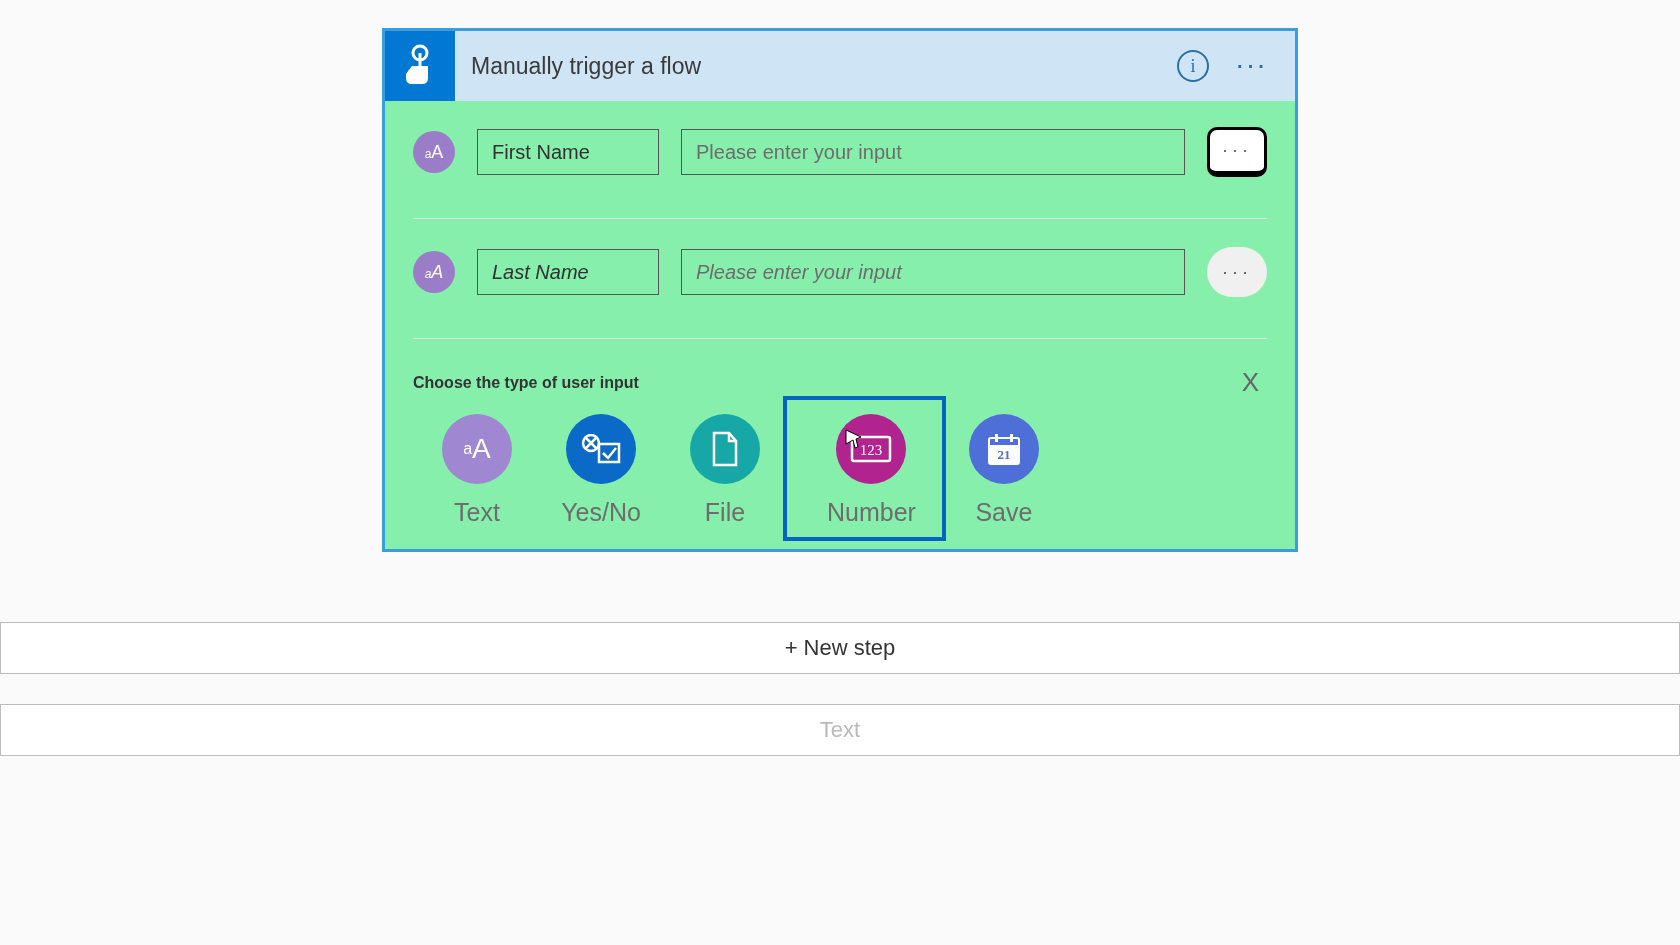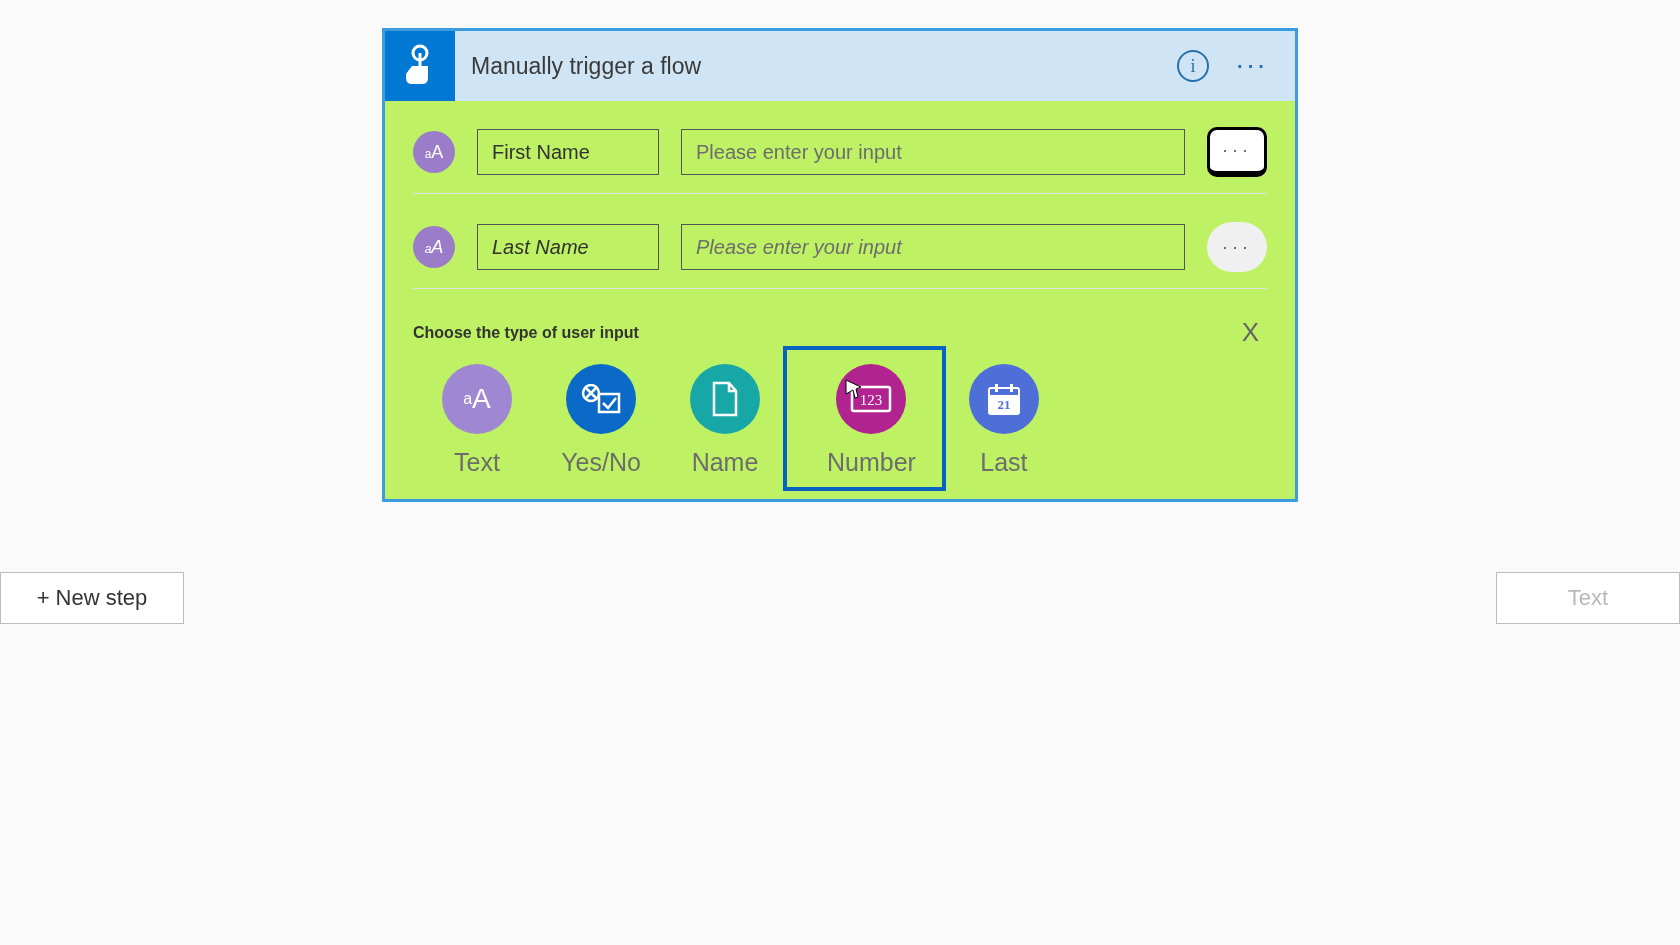--- a/index.html
+++ b/index.html
@@ -6,21 +6,21 @@
     body {
       font-family: "Segoe UI", -apple-system, sans-serif;
       background: #fafafa;
       width: 1680px;
       height: 945px;
       padding-top: 28px;
     }
     .card {
       width: 916px;
       margin: 0 auto;
-      background: #bef264;
+      background: #86efac;
       border: 3px solid #3b9de0;
     }
     .card-header {
       display: flex;
       align-items: center;
       background: #cfe5f6;
     }
     .header-icon-box {
       width: 70px;
       height: 70px;
@@ -60,21 +60,21 @@
       letter-spacing: 4px;
       font-weight: 700;
     }
 
     .card-body { padding: 12px 28px 22px 28px; }
 
     .input-row {
       display: flex;
       align-items: center;
       gap: 22px;
-      padding: 14px 0 16px 0;
+      padding: 14px 0 41px 0;
     }
     .input-row.divider { border-bottom: 1px solid #e1e1e1; }
 
     .type-badge {
       width: 42px;
       height: 42px;
       border-radius: 50%;
       background: #9b7cc9;
       color: #fff;
       display: flex;
@@ -172,22 +172,23 @@
     .c-text   { background: #a087d1; }
     .c-yesno  { background: #0b69c7; }
     .c-file   { background: #17a7a7; }
     .c-email  { background: #0a5d12; }
     .c-number { background: #b1238e; }
     .c-date   { background: #4f6fd8; }
 
     .footer-actions {
       display: flex;
       gap: 30px;
-      justify-content: space-between;
+      justify-content: flex-start;
       margin-top: 70px;
+      flex-direction: column;
     }
     .btn {
       border: 1px solid #bdbdbd;
       height: 52px;
       min-width: 184px;
       background: #fff;
       display: flex;
       align-items: center;
       justify-content: center;
       font-size: 22px;
@@ -265,21 +266,21 @@
         <div class="type-label">Yes/No</div>
       </div>
 
       <div class="type-option">
         <div class="type-circle c-file">
           <svg width="28" height="36" viewBox="0 0 28 36">
             <path d="M3 2 H18 L25 10 V34 H3 Z" fill="none" stroke="#fff" stroke-width="2.5"></path>
             <path d="M18 2 V10 H25" fill="none" stroke="#fff" stroke-width="2.5"></path>
           </svg>
         </div>
-        <div class="type-label">Name</div>
+        <div class="type-label">File</div>
       </div>
 
 
       <div class="type-option selected">
         <div class="type-circle c-number" style="position:relative">
           <svg width="44" height="30" viewBox="0 0 44 30">
             <rect x="3" y="3" width="38" height="24" rx="2" fill="none" stroke="#fff" stroke-width="2.5"></rect>
             <text x="22" y="21" text-anchor="middle" fill="#fff" font-size="15" font-family="Segoe UI">123</text>
           </svg>
           <svg width="18" height="22" viewBox="0 0 18 22" style="position:absolute; left:8px; top:14px;">
@@ -293,21 +294,21 @@
         <div class="type-circle c-date">
           <svg width="36" height="34" viewBox="0 0 36 34">
             <rect x="3" y="6" width="30" height="26" rx="2" fill="#fff"></rect>
             <rect x="3" y="6" width="30" height="7" fill="#4f6fd8"></rect>
             <rect x="3" y="6" width="30" height="26" rx="2" fill="none" stroke="#fff" stroke-width="2"></rect>
             <rect x="9" y="2" width="3" height="8" fill="#fff"></rect>
             <rect x="24" y="2" width="3" height="8" fill="#fff"></rect>
             <text x="18" y="27" text-anchor="middle" fill="#4f6fd8" font-size="13" font-weight="700" font-family="Segoe UI">21</text>
           </svg>
         </div>
-        <div class="type-label">Last</div>
+        <div class="type-label">Save</div>
       </div>
 
     </div>
   </div>
 </div>
 
 <div class="footer-actions">
   <div class="btn">+ New step</div>
   <div class="btn disabled">Text</div>
 </div>

